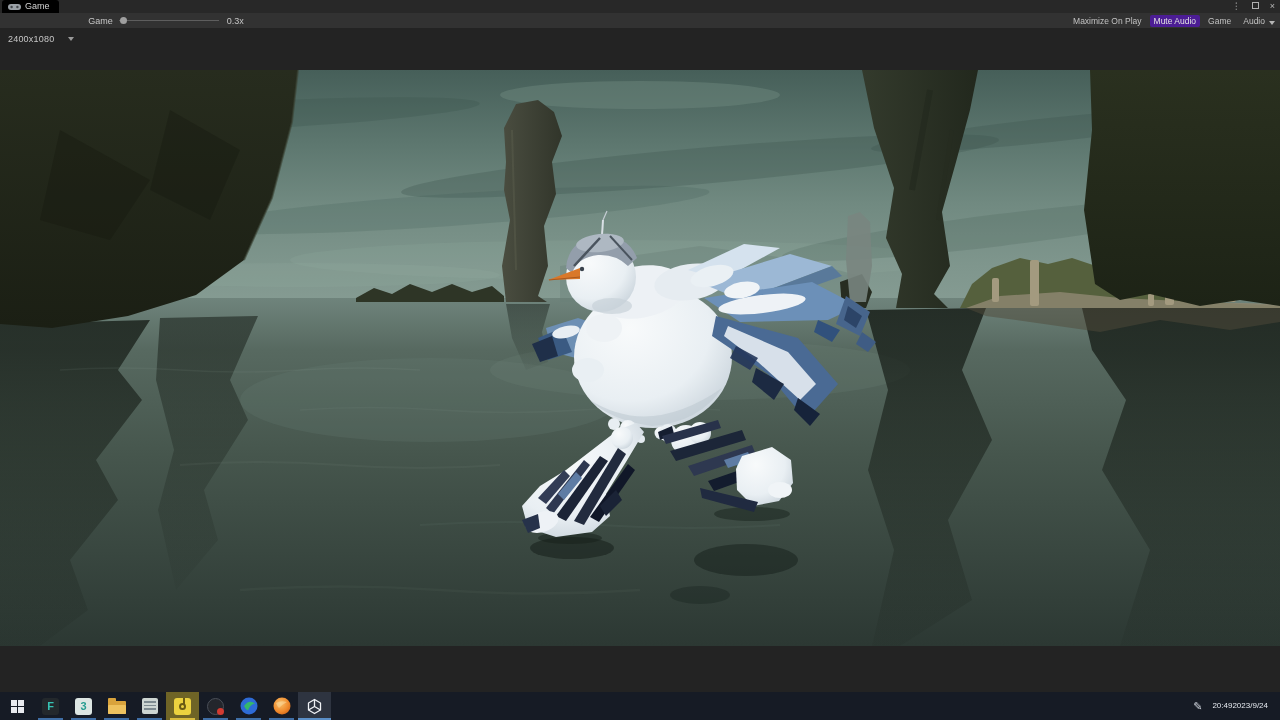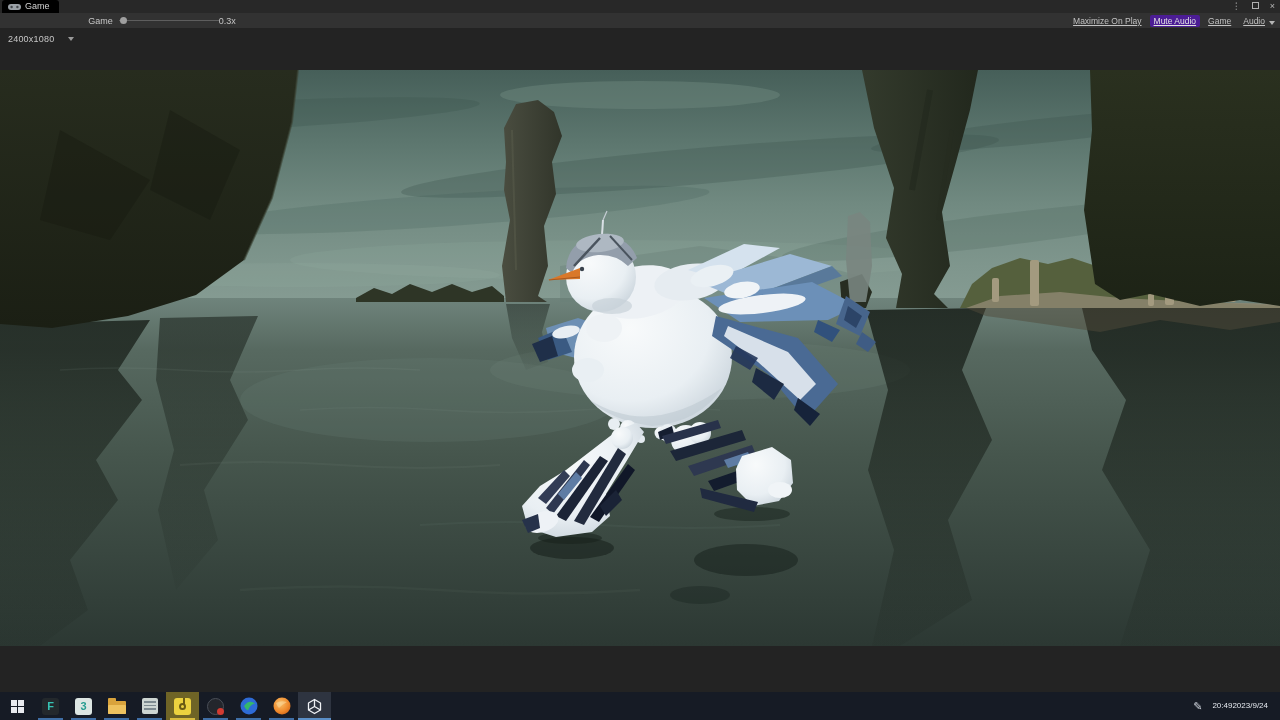--- a/index.html
+++ b/index.html
@@ -19,23 +19,23 @@
 
   .toolbar { position:relative; height:15px; background:#323232; display:flex; align-items:center;
              font-size:9px; color:#c6c6c6; }
   .res { margin-left:8px; letter-spacing:.2px; display:flex; align-items:center; cursor:default;margin-top:36px; }
   .caret-down { width:0; height:0; border-left:3.5px solid transparent; border-right:3.5px solid transparent;
                 border-top:4px solid #9a9a9a; display:inline-block; margin-left:14px; }
   .scale-wrap { display:flex; align-items:center; margin-left:14px; }
   .scale-label { margin-right:6px; }
   .slider { position:relative; width:100px; height:1px; background:#5e5e5e; }
   .slider .handle { position:absolute; left:1px; top:-3px; width:7px; height:7px; border-radius:50%; background:#9f9f9f; }
-  .scale-value { }
+  .scale-value { margin-left:8px; }
   .tb-right { position:absolute; right:1px; top:0; height:15px; display:flex; align-items:center; gap:4px; }
-  .tb-btn { padding:1px 4px; font-size:8.5px; color:#c2c2c2; border-radius:2px; white-space:nowrap; cursor:default;text-decoration:underline; }
+  .tb-btn { padding:1px 4px; font-size:8.5px; color:#c2c2c2; border-radius:2px; white-space:nowrap; cursor:default; }
   .tb-btn.active { background:#4c1d95; color:#e2e2e2; }
   .tb-btn .caret-down { margin-left:4px; border-top-color:#b5b5b5; transform:translateY(1px); }
 
   
   .viewport { position:absolute; top:28px; left:0; width:1280px; height:664px; background:#232323; overflow:hidden; }
   .scene { position:absolute; top:42px; left:0; }
 
   
   .taskbar { position:absolute; bottom:0; left:0; right:0; height:28px; background:#161b25;
              display:flex; align-items:stretch; z-index:6; }

